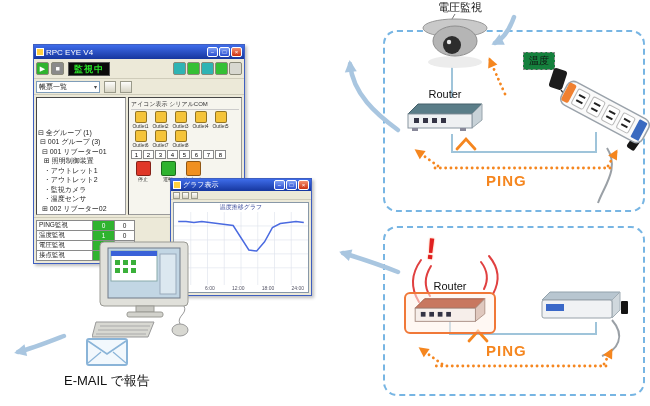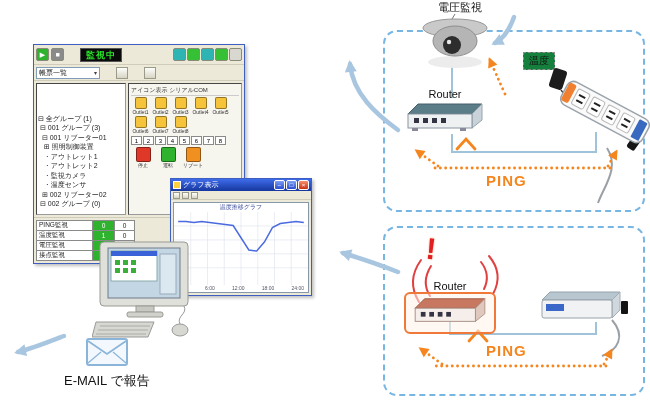--- a/index.html
+++ b/index.html
@@ -26,21 +26,21 @@
   .win{position:absolute;background:#ece9d8;border:1px solid #3f5fc0;box-shadow:2px 2px 3px rgba(0,0,0,.25)}
   .titlebar{height:14px;background:linear-gradient(#3e6cea,#16369e);display:flex;align-items:center;padding:0 2px;color:#fff}
   .tb-ico{width:8px;height:8px;background:#ffd040;border:1px solid #fff;margin-right:2px;flex:none}
   .tb-title{flex:1;font-size:8px;white-space:nowrap;overflow:hidden}
   .tb-btns{display:flex}
   .tb-btn{width:11px;height:10px;margin-left:1px;border:1px solid #fff;border-radius:2px;background:linear-gradient(#7e9ef4,#2a4ed0);color:#fff;font-size:6px;line-height:8px;text-align:center}
   .tb-btns .tb-btn:last-child{background:linear-gradient(#f49070,#cc3010)}
 
   
   .app{left:33px;top:44px;width:212px;height:220px;z-index:4;display:flex;flex-direction:column}
-  .toolbar{display:flex;align-items:center;gap:16px;padding:1px 2px;border-bottom:1px solid #cfccba}
+  .toolbar{display:flex;align-items:center;gap:4px;padding:1px 2px;border-bottom:1px solid #cfccba}
   .toolbar.t1{height:20px}
   .toolbar.t2{height:16px}
   .sqbtn{width:13px;height:13px;border:1px solid #8a8a7a;border-radius:2px;color:#fff;font-size:7px;line-height:12px;text-align:center;flex:none}
   .spacer{flex:1}
   .lcd{background:#0a0a0a;color:#28e528;border:1px solid #555;font-size:9px;font-weight:bold;height:14px;line-height:12px;padding:0 5px;letter-spacing:1px}
   .combo{display:flex;align-items:center;background:#fff;border:1px solid #7f9db9;height:12px;font-size:7px;padding:0 2px;min-width:64px;color:#222}
   .combo .caret{margin-left:auto;font-size:6px;color:#444}
   .minibtn{width:12px;height:12px;border:1px solid #9a9a8a;background:linear-gradient(#fdfdfb,#d8d5c4)}
   .app-body{flex:1;display:flex;gap:2px;padding:2px;min-height:0}
   .tree{width:90px;background:#fff;border:1px inset #9a9a9a;font-size:7px;line-height:9.5px;white-space:pre;overflow:hidden;color:#222;padding:1px}
@@ -223,20 +223,30 @@
     <polygon points="4,12 12,4 82,4 74,12" fill="#b8c6d0" stroke="#92a2ac"></polygon>
     <polygon points="74,12 82,4 82,22 74,30" fill="#d0d8dd" stroke="#a2aeb6"></polygon>
     <rect x="4" y="12" width="70" height="18" rx="2" fill="#f0f2f4" stroke="#98a2aa"></rect>
     <rect x="8" y="16" width="18" height="7" fill="#3a68c8"></rect>
     <rect x="83" y="13" width="7" height="13" rx="1" fill="#141414"></rect>
   </svg>
 
   <div class="ping" style="left:486px;top:342px">PING</div>
 
   <div class="win app">
+    <div class="titlebar">
+      <span class="tb-ico"></span>
+      <span class="tb-title">RPC EYE V4</span>
+      <span class="tb-btns">
+
+      <span class="tb-btn">−</span>
+          <span class="tb-btn">□</span>
+          <span class="tb-btn">×</span>
+        </span>
+    </div>
     <div class="toolbar t1">
       <span style="display:flex;gap:2px">
 
       <span class="sqbtn" style="background: rgb(47, 179, 47);">▶</span>
           <span class="sqbtn" style="background: rgb(138, 138, 138);">■</span>
         </span>
       <span class="lcd">監視中</span>
       <span class="spacer"></span>
       <span style="display:flex;gap:1px">
 

